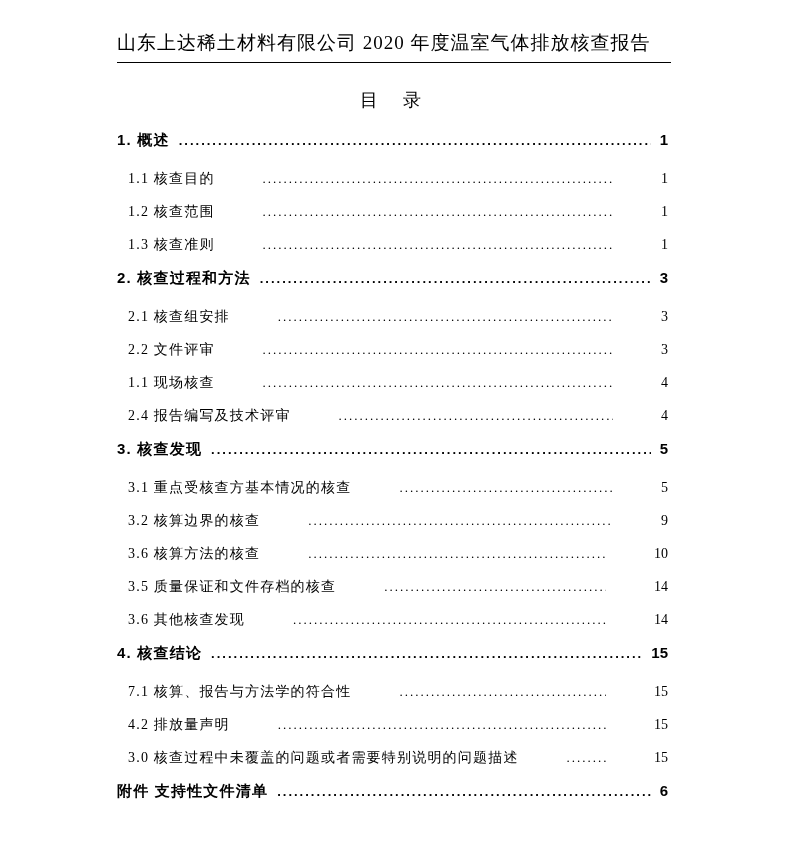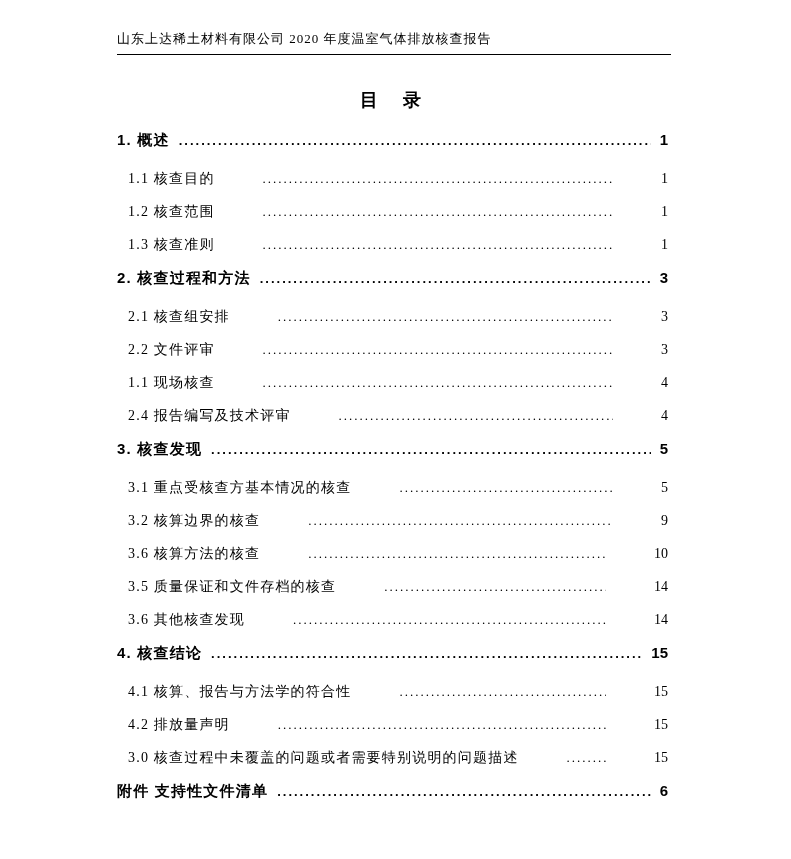--- a/index.html
+++ b/index.html
@@ -12,33 +12,33 @@
   }
   .page {
     width: 791px; height: 859px;
     background: #ffffff;
     position: relative;
   }
   .doc-header {
     position: absolute;
     left: 117px; top: 30px;
     width: 554px;
-    font-size: 13px;
+    font-size: 19px;
     letter-spacing: 1px;
     padding-bottom: 6px;
     border-bottom: 1.5px solid #000000;
     white-space: nowrap;
   }
   .toc-title {
     position: absolute;
     left: 0; top: 88px;
     width: 791px;
     text-align: center;
     font-size: 18px;
-    font-weight: bold;
+    font-weight: normal;
     letter-spacing: 10px;
     font-family: "Liberation Sans", "DejaVu Sans", sans-serif;
   }
   .toc-list {
     position: absolute;
     left: 117px; top: 129px;
     width: 551px;
   }
   .toc-row {
     display: flex;
@@ -183,21 +183,21 @@
     <span class="toc-page">14</span>
   </div>
 
   <div class="toc-row level1">
     <span class="toc-label">4. 核查结论</span>
     <span class="toc-dots"></span>
     <span class="toc-page">15</span>
   </div>
 
   <div class="toc-row level2">
-    <span class="toc-label">4.1 核算、报告与方法学的符合性</span>
+    <span class="toc-label">7.1 核算、报告与方法学的符合性</span>
     <span class="toc-dots"></span>
     <span class="toc-page">15</span>
   </div>
 
   <div class="toc-row level2">
     <span class="toc-label">4.2 排放量声明</span>
     <span class="toc-dots"></span>
     <span class="toc-page">15</span>
   </div>
 

